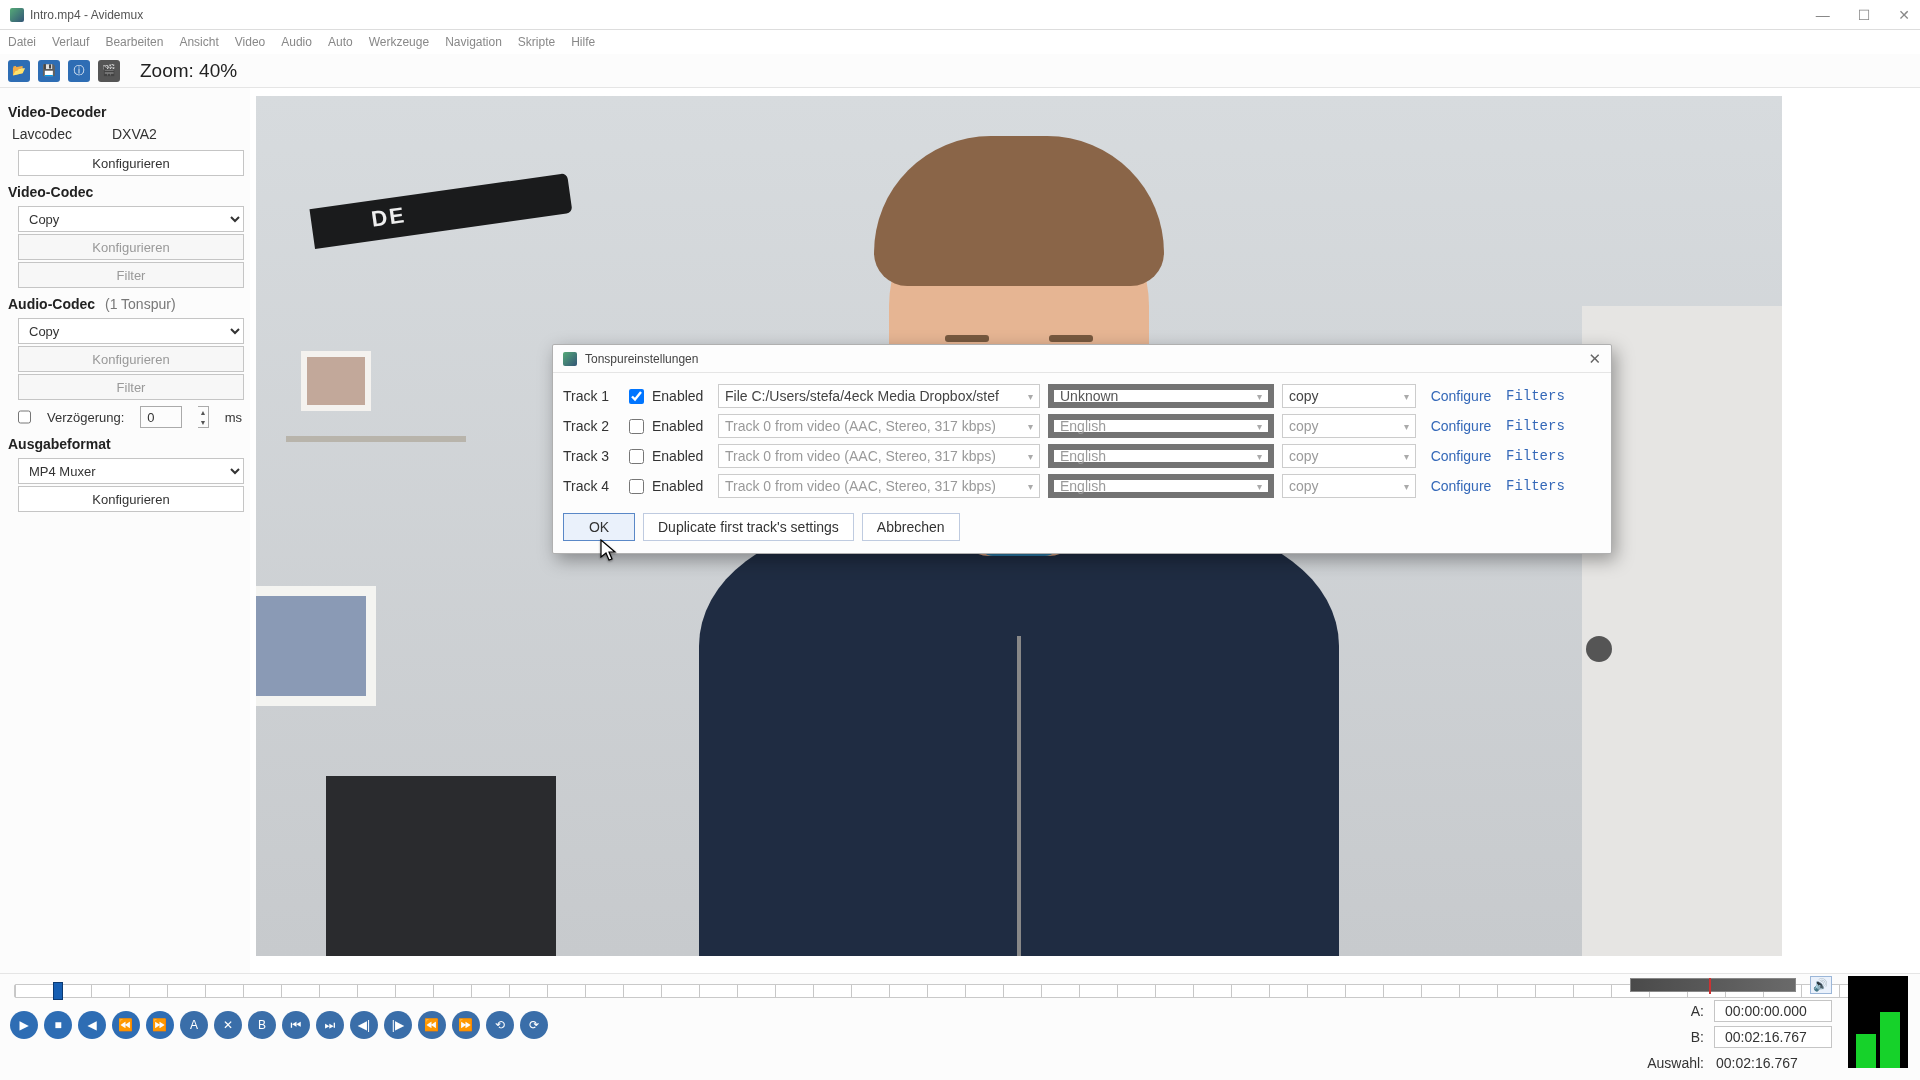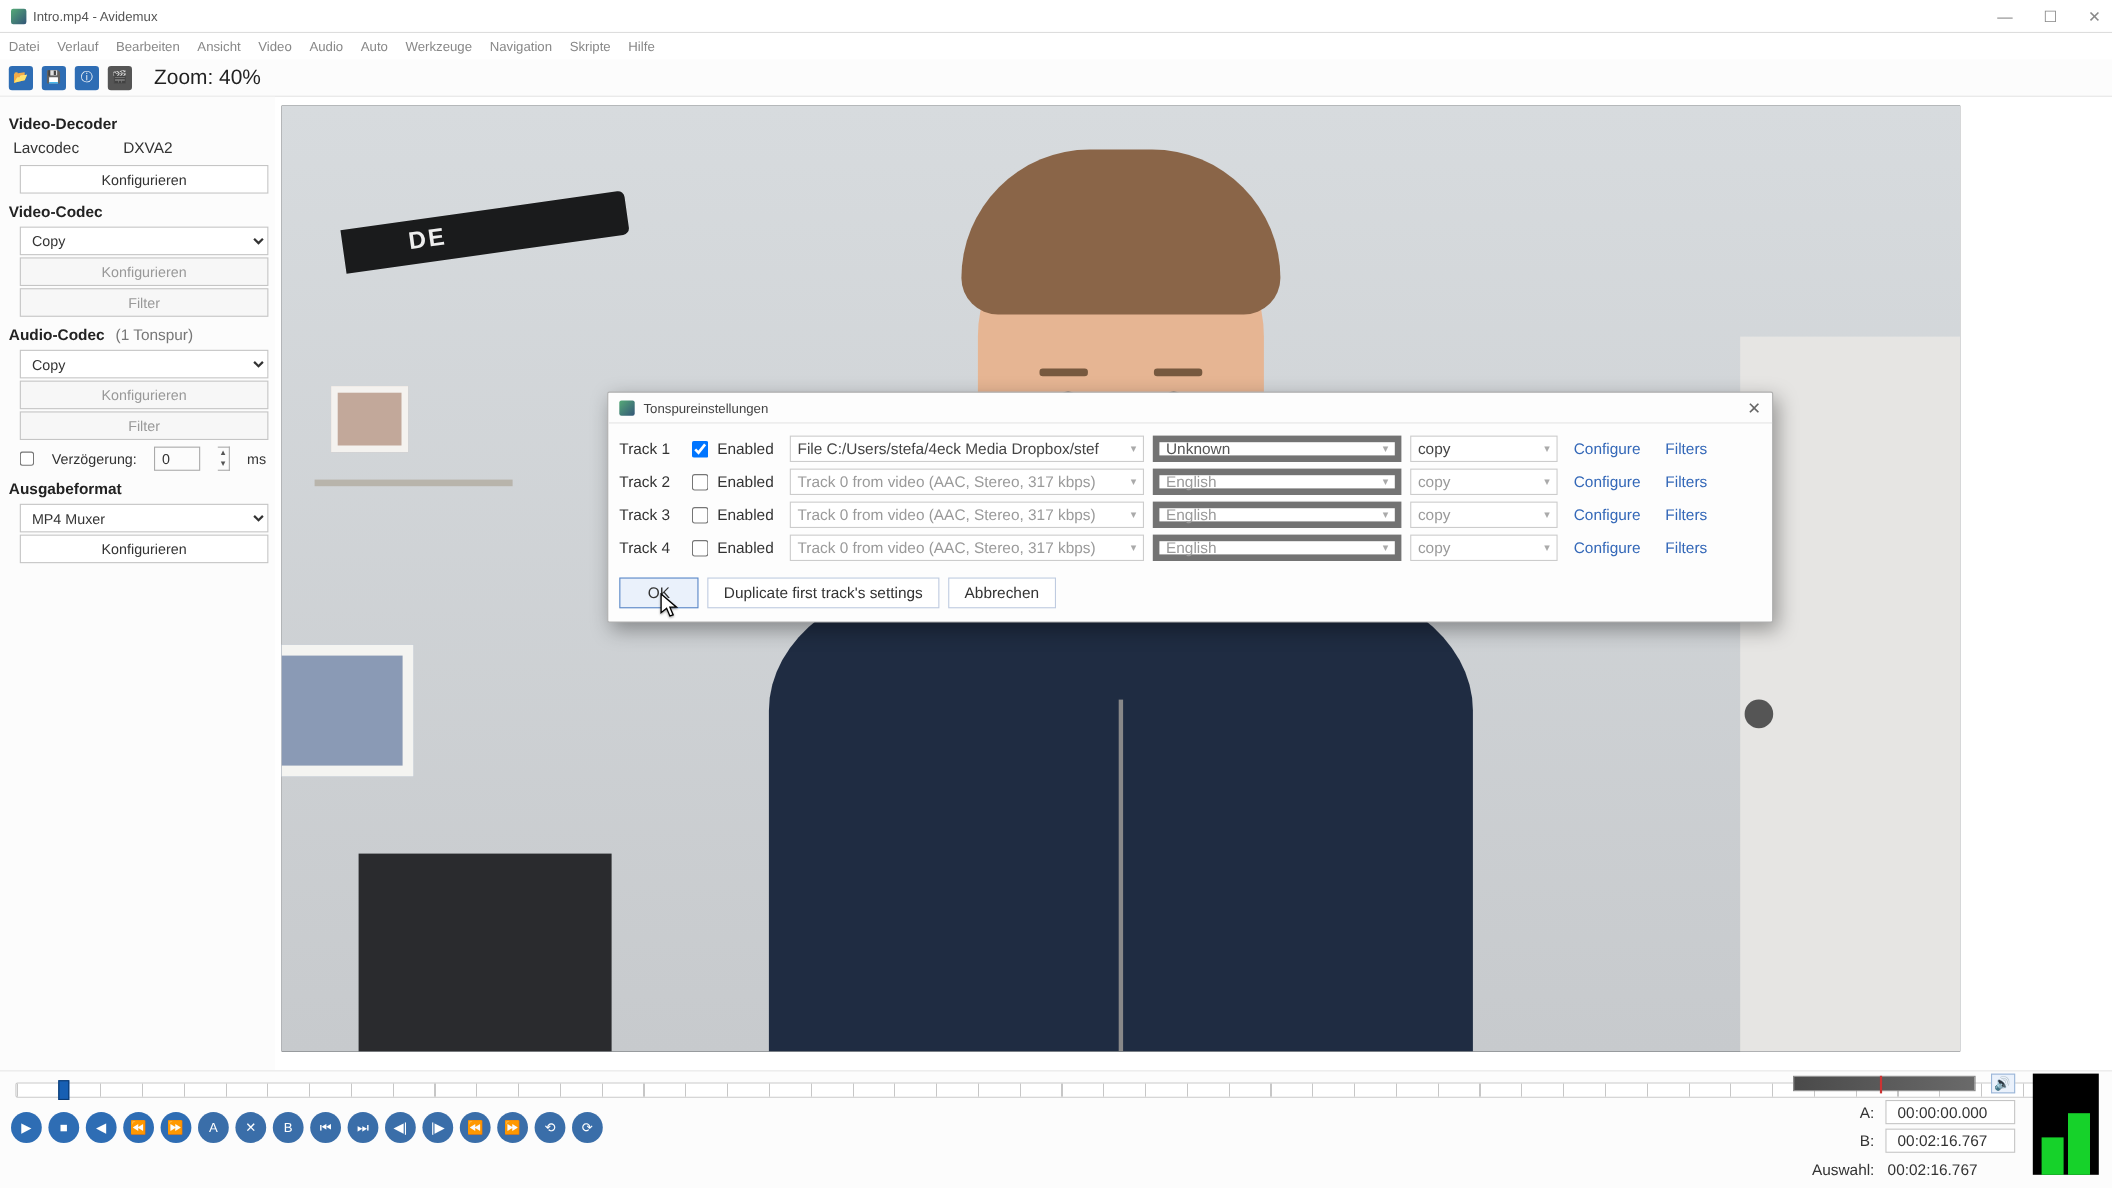--- a/index.html
+++ b/index.html
@@ -55,36 +55,36 @@
 .preview .tee { position:absolute; bottom:400px; left:50%; transform:translateX(-50%); width:80px; height:26px; background:#2a7aa7; border-radius: 0 0 14px 14px;}
 .preview .zipper{position:absolute; bottom:0; left:50%; transform:translateX(-50%); width:4px; height:320px; background:#888;}
 .preview .head { position:absolute; bottom:440px; left:50%; transform:translateX(-50%); width:260px; height:330px; background:#e6b593; border-radius: 120px 120px 130px 130px;}
 .preview .hair { position:absolute; bottom:670px; left:50%; transform:translateX(-50%); width:290px; height:150px; background:#8a6548; border-radius: 140px 140px 40px 40px;}
 .preview .eye { position:absolute; width:16px; height:10px; background:#2b2b2b; border-radius:50%; bottom:590px;}
 .preview .eye.l{ left:calc(50% - 56px);} .preview .eye.r{ left:calc(50% + 40px);}
 .preview .brow{position:absolute; width:44px; height:7px; background:#77593f; border-radius:3px; bottom:614px;}
 .preview .brow.l{left:calc(50% - 74px);} .preview .brow.r{left:calc(50% + 30px);}
 
 
-.dialog { position:absolute; left:552px; top:356px; width:1060px; background:#fdfdfd; border:1px solid #b0b0b0; box-shadow: 4px 6px 18px rgba(0,0,0,.35); border-radius:2px; }
+.dialog { position:absolute; left:552px; top:344px; width:1060px; background:#fdfdfd; border:1px solid #b0b0b0; box-shadow: 4px 6px 18px rgba(0,0,0,.35); border-radius:2px; }
 .dialog .dlg-title { height:28px; display:flex; align-items:center; padding:0 10px; font-size:12px; color:#444; border-bottom:1px solid #e5e5e5;}
 .dialog .dlg-title .app-icon{width:14px;height:14px;background:linear-gradient(135deg,#5a7,#357);border-radius:2px;margin-right:8px;}
 .dialog .dlg-title .x{margin-left:auto; font-size:15px; color:#666; cursor:pointer;}
 .dialog .dlg-body{ padding:8px 10px 12px 10px;}
 .track-row{ display:flex; align-items:center; height:30px; gap:8px; font-size:14px; color:#333;}
 .track-row .tlabel{width:58px;}
 .track-row input[type=checkbox]{width:15px;height:15px;}
 .track-row .en-label{width:58px;}
 .track-row .src{ width:322px; height:24px; border:1px solid #ccc; background:#fff; padding:0 6px; display:flex; align-items:center; position:relative; color:#444;}
 .track-row .lang{ width:226px; height:24px; border:6px solid #737373; background:#fff; padding:0 6px; display:flex; align-items:center; position:relative; color:#555;}
 .track-row .codec{ width:134px; height:24px; border:1px solid #ccc; background:#fff; padding:0 6px; display:flex; align-items:center; position:relative; color:#444;}
 .track-row .src .caret,.track-row .lang .caret,.track-row .codec .caret{position:absolute; right:6px; color:#aaa; font-size:10px;}
 .track-row.off .src,.track-row.off .lang,.track-row.off .codec{color:#9a9a9a;}
 .track-row .link{ color:#3468b8; width:74px; text-align:center;}
-.track-row .link.f{width:54px;}
+.track-row .link.f{width:54px;font-family:Liberation Mono, monospace;}
 .dlg-buttons{ display:flex; gap:8px; margin-top:12px;}
 .dlg-buttons button{height:28px; border:1px solid #bfcbe0; background:#fff; padding:0 14px; font-size:14px; color:#333;}
 .dlg-buttons button.ok{ border:1px solid #5a88c7; background:#eaf1fb; min-width:72px;}
 
 
 .cursor { position:absolute; left:600px; top:539px; pointer-events:none;}
 .cursor svg{width:20px;height:24px;filter:drop-shadow(0 1px 1px rgba(0,0,0,.4));}
 
 
 .bottom { position:absolute; left:0; right:0; bottom:0; height:107px; background:#fcfcfc; border-top:1px solid #e5e5e5; padding:6px 10px 4px 10px;}

